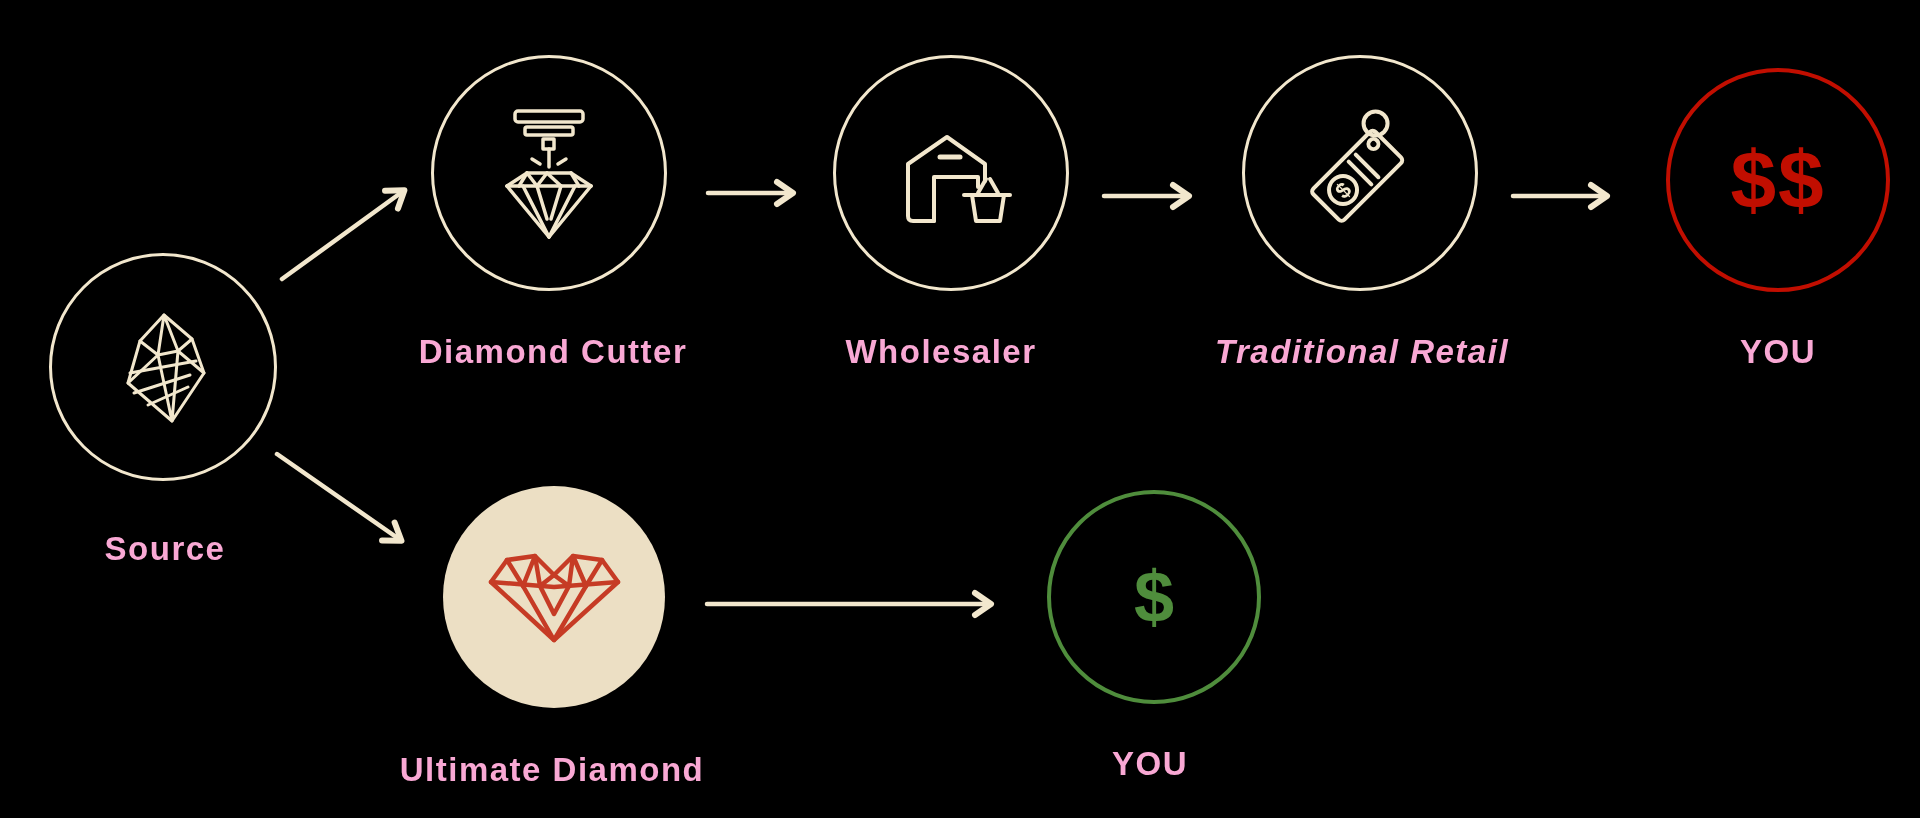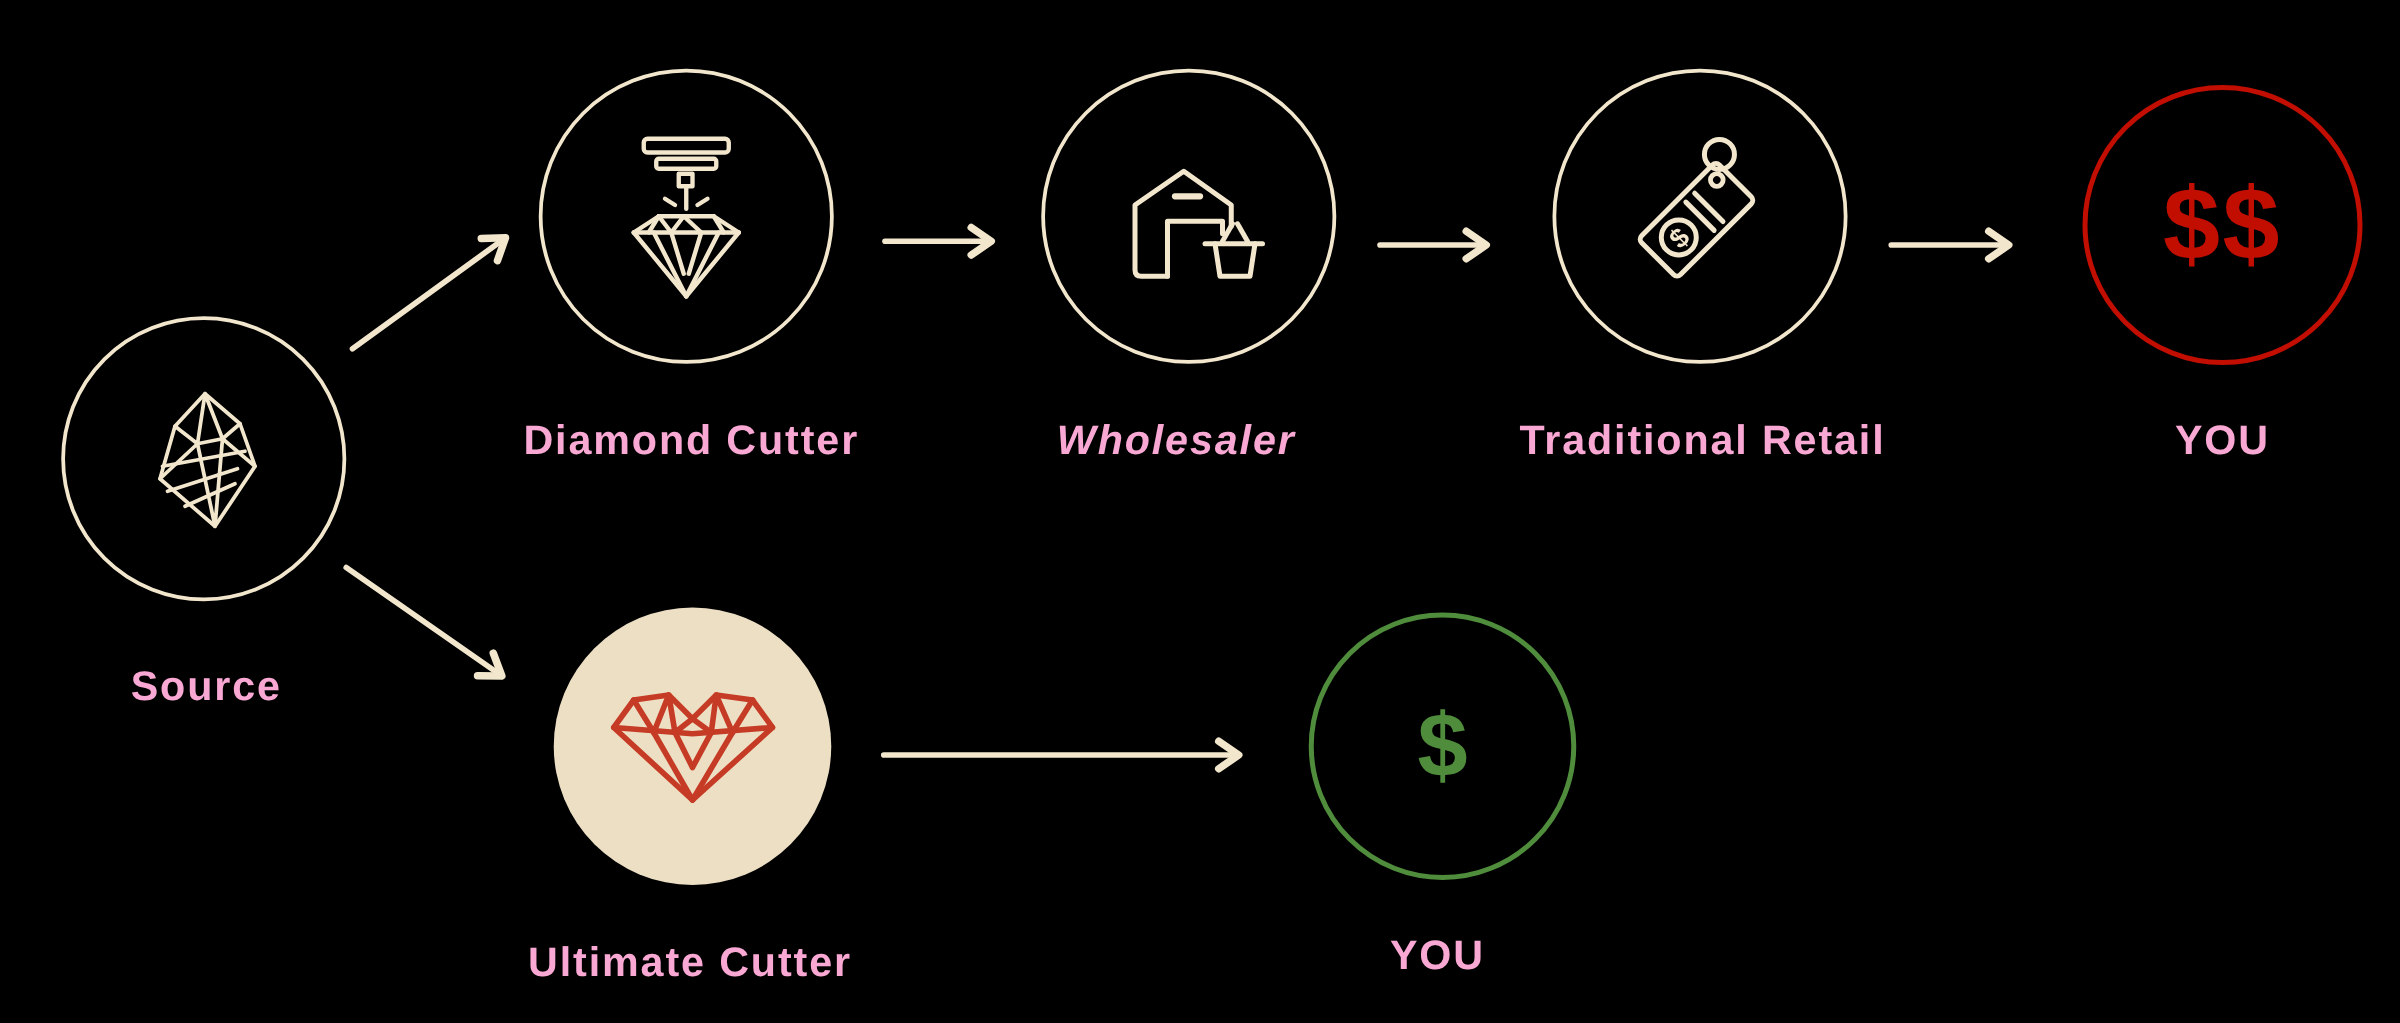--- a/index.html
+++ b/index.html
@@ -28,22 +28,22 @@
   #c-source  { left:49px;   top:253px; width:228px; height:228px; }
   #c-cutter  { left:431px;  top:55px;  width:236px; height:236px; }
   #c-whole   { left:833px;  top:55px;  width:236px; height:236px; }
   #c-trad    { left:1242px; top:55px;  width:236px; height:236px; }
   #c-youE    { left:1666px; top:68px;  width:224px; height:224px; }
   #c-ult     { left:443px;  top:486px; width:222px; height:222px; }
   #c-youU    { left:1047px; top:490px; width:214px; height:214px; }
 
   #l-source { left:-35px;  top:531px; }
   #l-cutter { left:353px;  top:334px; }
-  #l-whole  { left:741px;  top:334px;font-style:italic; }
-  #l-trad   { left:1162px; top:334px; }
+  #l-whole  { left:741px;  top:334px; }
+  #l-trad   { left:1162px; top:334px;font-style:italic; }
   #l-youE   { left:1578px; top:334px; }
   #l-ult    { left:352px;  top:752px; }
   #l-youU   { left:950px;  top:746px; }
 
   .ic { stroke:#f2e7cd; fill:none; stroke-linecap:round; stroke-linejoin:round; }
   .ic-red { stroke:#c63b25; fill:none; stroke-linecap:round; stroke-linejoin:round; }
 </style>
 </head>
 <body>
 
@@ -137,20 +137,20 @@
 
   <div class="circle filled-cream" id="c-ult">
     <svg width="144" height="98" viewBox="0 0 144 98" class="ic-red" stroke-width="4.5">
       <path d="M72,27 L53,8 L25,12 L9,34 L72,92 L136,34 L120,12 L91,8 Z"></path>
       <path d="M9,34 L72,39 L136,34"></path>
       <path d="M25,12 L41,38 M53,8 L41,38 M53,8 L58,38 M72,27 L58,38"></path>
       <path d="M120,12 L104,38 M91,8 L104,38 M91,8 L87,38 M72,27 L87,38"></path>
       <path d="M41,38 L72,92 M104,38 L72,92 M58,38 L72,66 M87,38 L72,66"></path>
     </svg>
   </div>
-  <div class="label" id="l-ult">Ultimate Cutter</div>
+  <div class="label" id="l-ult">Ultimate Diamond</div>
 
   <div class="circle outline-green" id="c-youU">
     <div class="symbol symbol-d">$</div>
   </div>
   <div class="label" id="l-youU">YOU</div>
 
 </div>
 
 </body></html>

